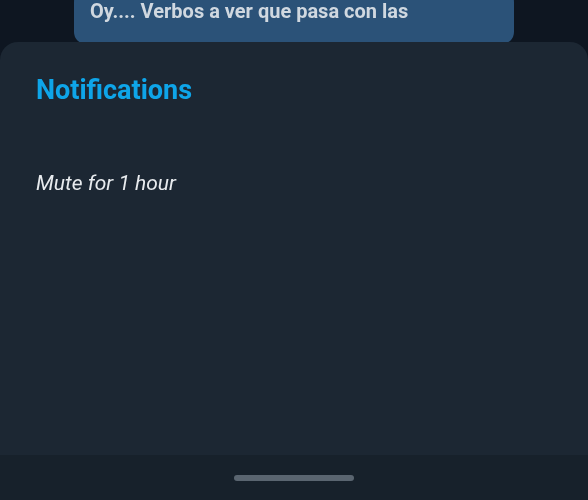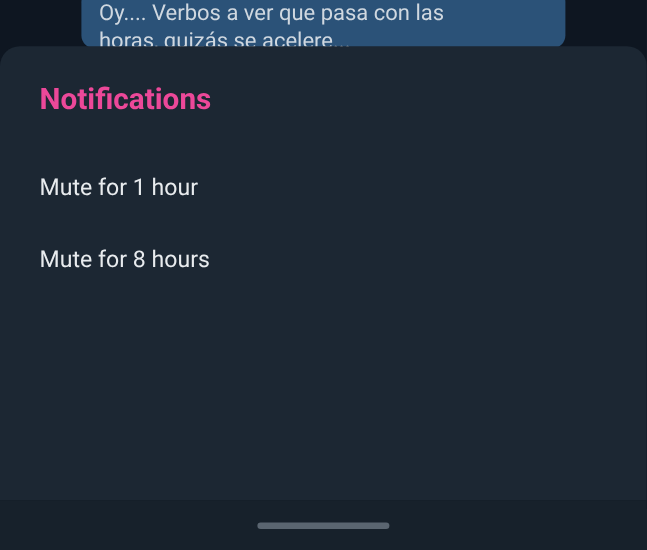--- a/index.html
+++ b/index.html
@@ -16,20 +16,21 @@
       position: relative;
     }
     .chat-bg {
       position: absolute;
       top: 0;
       left: 0;
       right: 0;
       height: 60px;
       display: flex;
       justify-content: center;
+      font-weight: bold;
     }
     .chat-bubble {
       background: #2b5278;
       color: #d0d8e0;
       padding: 8px 16px;
       border-radius: 12px;
       font-size: 20px;
       line-height: 1.3;
       width: 440px;
       margin-top: -10px;
@@ -40,28 +41,29 @@
       position: absolute;
       top: 42px;
       left: 0;
       right: 0;
       bottom: 45px;
       background: #1c2733;
       border-radius: 18px 18px 0 0;
       padding: 32px 36px 20px 36px;
     }
     .sheet-title {
-      color: #ec4899;
+      color: #0ea5e9;
       font-size: 27px;
       font-weight: 700;
-      margin-bottom: 32px;
+      margin-bottom: 44px;
     }
     .menu-list {
       display: flex;
-      flex-direction: column;
+      flex-direction: row;
+      font-style: italic;
     }
     .menu-item {
       color: #e8ebee;
       font-size: 21px;
       font-weight: 400;
       padding: 21px 0;
       cursor: pointer;
     }
     .nav-bar {
       position: absolute;
@@ -80,31 +82,27 @@
       background: #5a6570;
       border-radius: 3px;
     }
   </style>
 </head>
 <body>
 
 <div class="chat-bg">
   <div class="chat-bubble">
     <span>Oy.... Verbos a ver que pasa con las</span><br>
-    <span>horas, quizás se acelere...</span>
   </div>
 </div>
 
 <div class="bottom-sheet">
   <div class="sheet-title">Notifications</div>
   <div class="menu-list">
     <div class="menu-item">
       <span>Mute for 1 hour</span>
     </div>
-    <div class="menu-item">
-      <span>Mute for 8 hours</span>
-    </div>
   </div>
 </div>
 
 <div class="nav-bar">
   <div class="nav-handle"></div>
 </div>
 
 </body></html>

